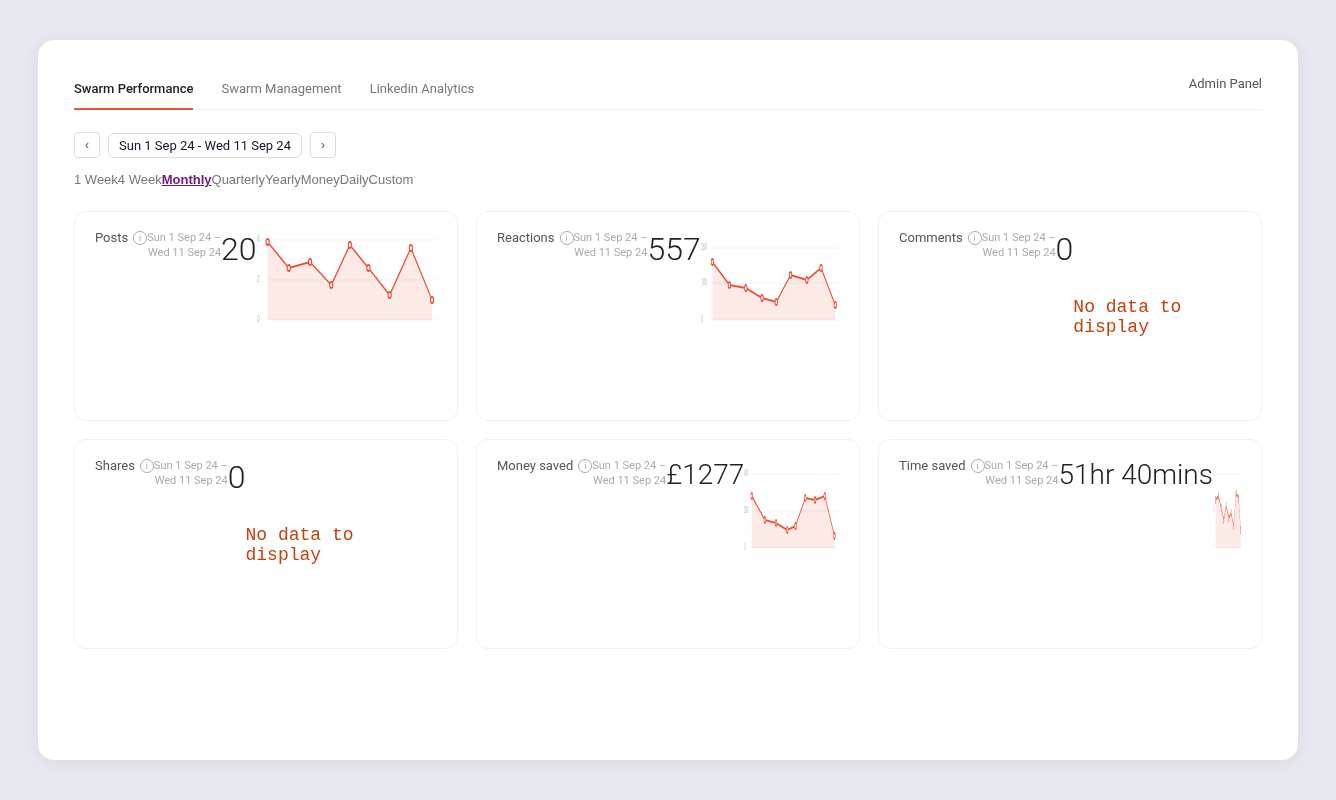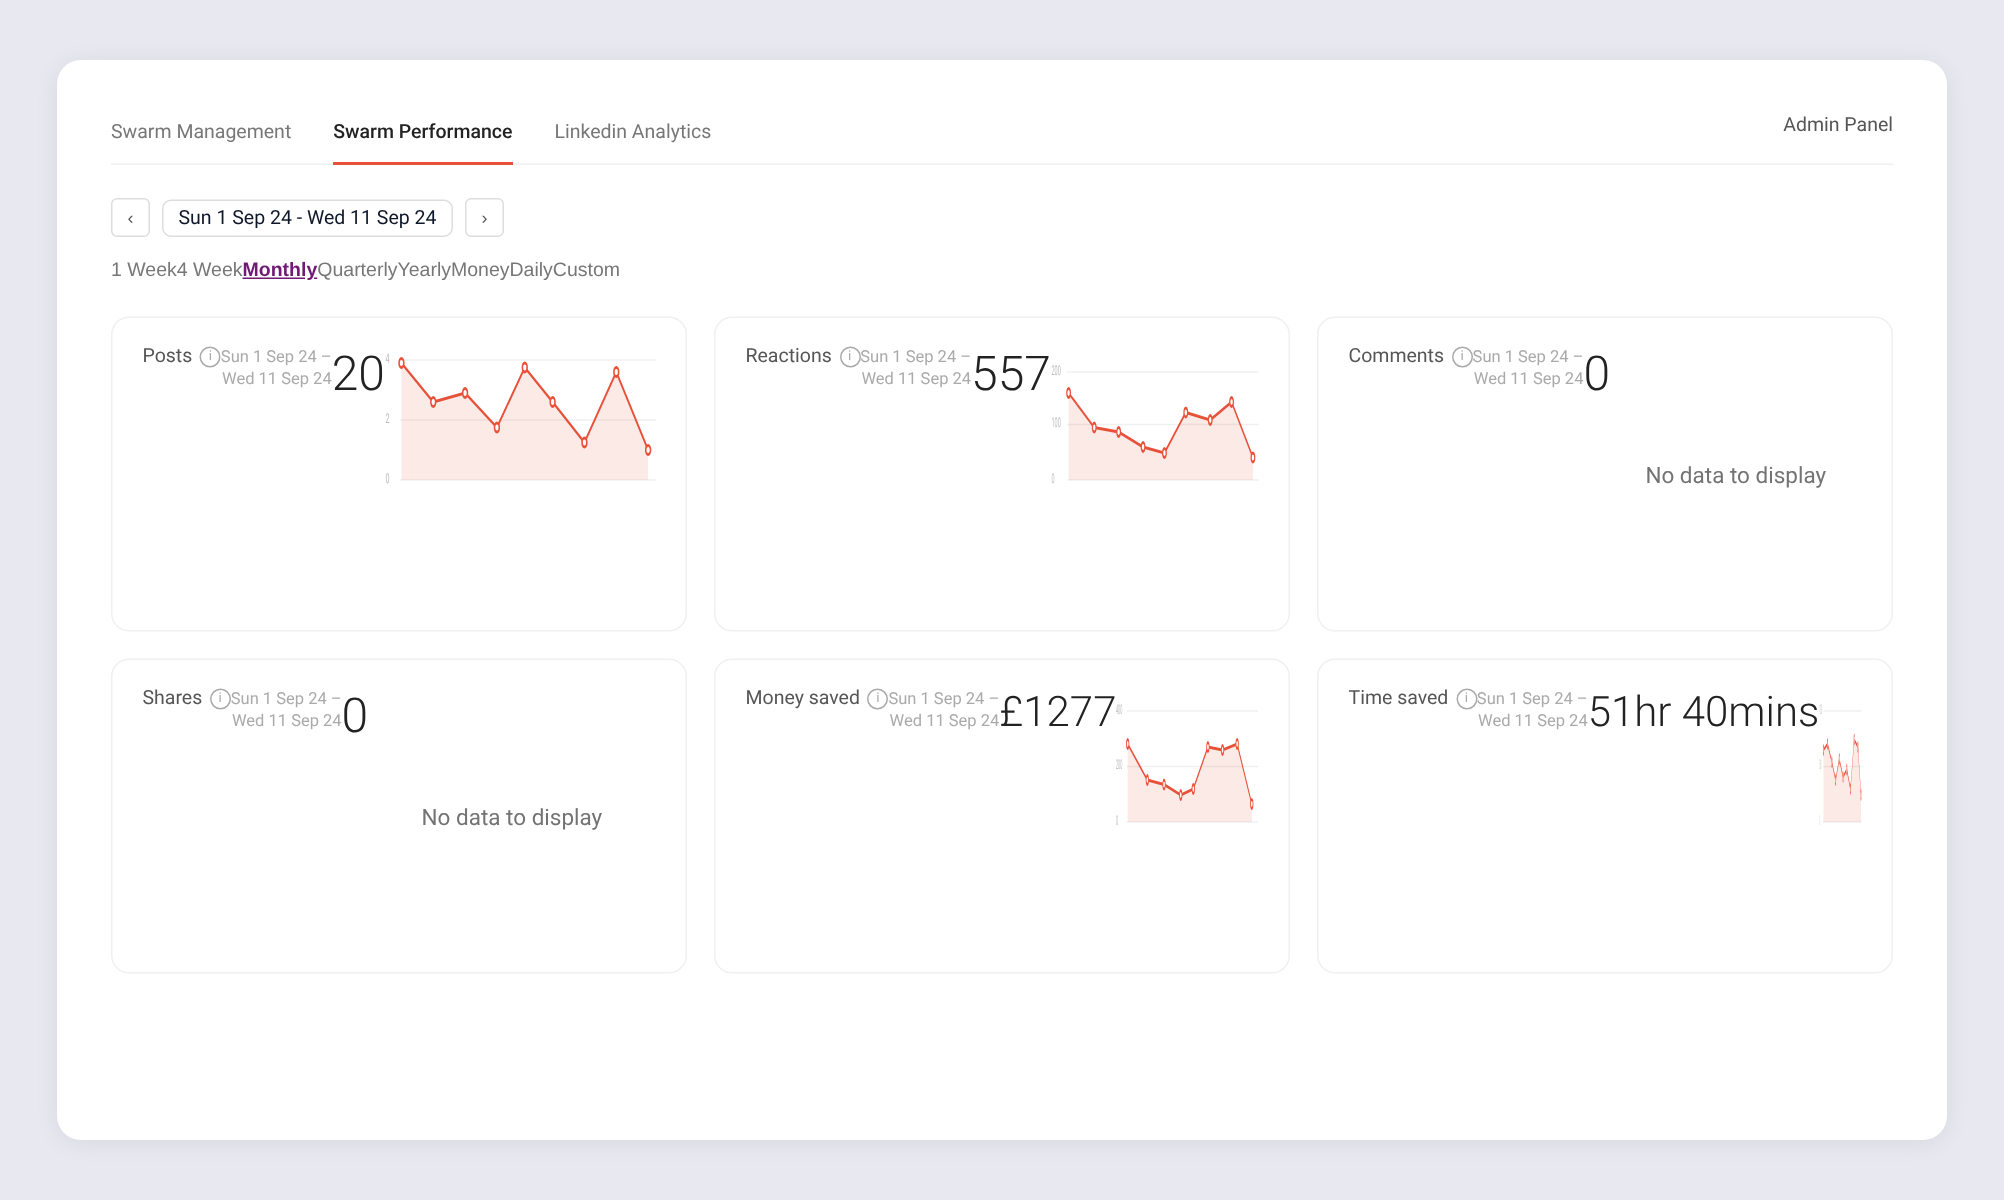--- a/index.html
+++ b/index.html
@@ -145,22 +145,23 @@
       margin-bottom: 12px;
     }
     .card-value.large {
       font-size: 28px;
     }
     .no-data {
       flex: 1;
       display: flex;
       align-items: center;
       justify-content: center;
-      font-size: 15px;
-      color: #737373;
+      font-size: 18px;
+      color: #c2410c;
+      font-family: Liberation Mono, monospace;
     }
     .chart-area {
       flex: 1;
       position: relative;
       min-height: 100px;
     }
     svg.chart {
       width: 100%;
       height: 110px;
       overflow: visible;
@@ -169,22 +170,22 @@
       font-size: 9px;
       fill: #bbb;
     }
   </style>
 </head>
 <body>
 
 <div class="main-card">
 
   <div class="top-nav">
+    <div class="tab active">Swarm Performance</div>
     <div class="tab">Swarm Management</div>
-    <div class="tab active">Swarm Performance</div>
     <div class="tab">Linkedin Analytics</div>
     <div class="admin-panel">Admin Panel</div>
   </div>
 
   <div class="date-nav">
     <button>‹</button>
     <span class="date-range-label">Sun 1 Sep 24 - Wed 11 Sep 24</span>
     <button>›</button>
   </div>
 

